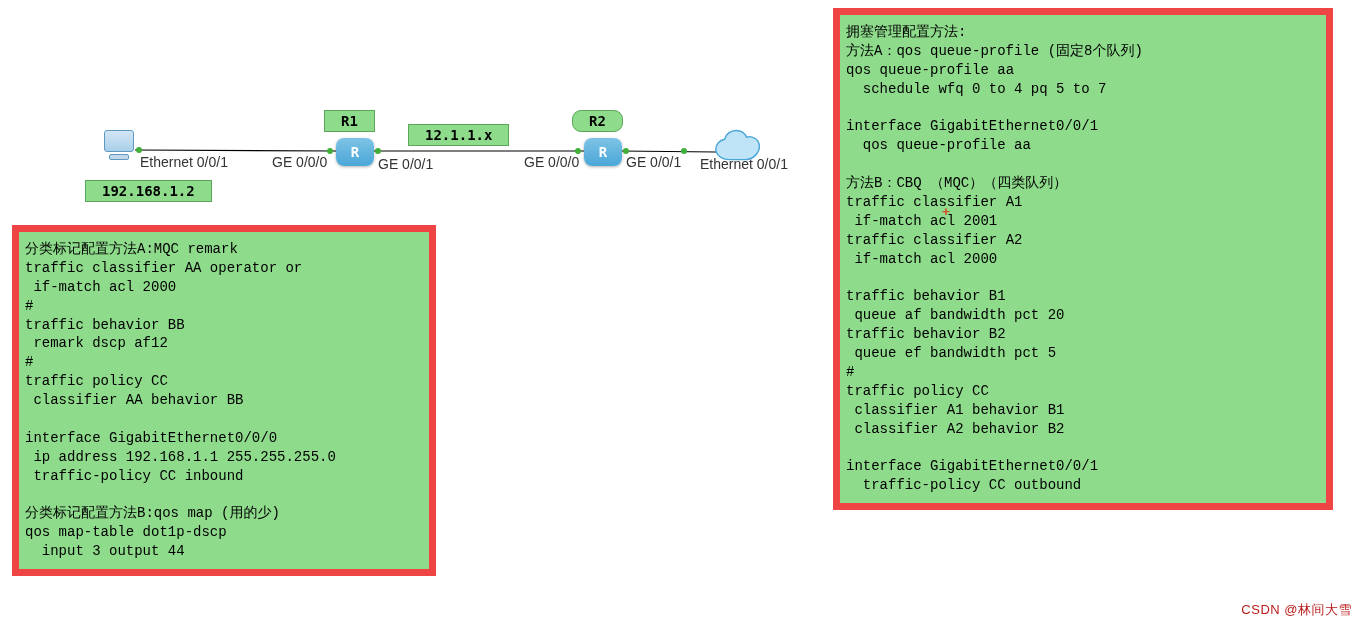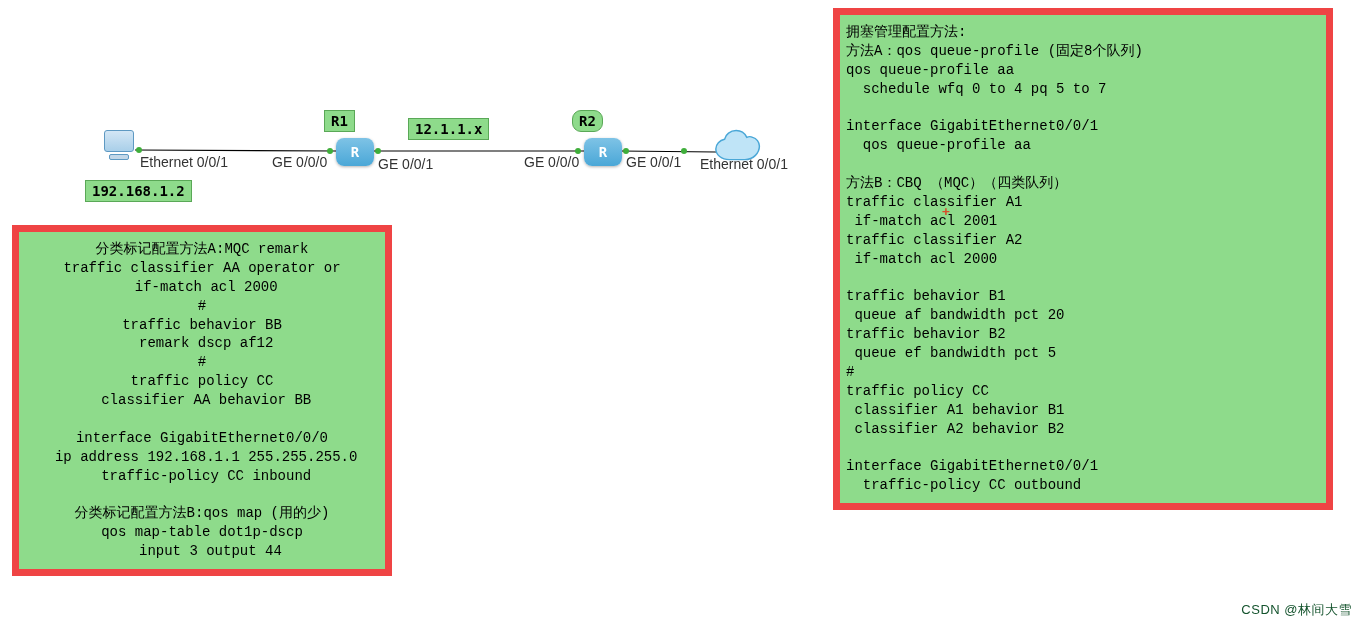--- a/index.html
+++ b/index.html
@@ -1,30 +1,30 @@
 <!DOCTYPE html>
 <html><head>
   <meta charset="utf-8">
   <style>
     * { box-sizing: border-box; margin: 0; padding: 0; }
     body { width: 1362px; height: 625px; font-family: "Microsoft YaHei", SimSun, monospace; font-size: 14px; position: relative; background: #fff; overflow: hidden; }
     .green-box { background: #8EDB8B; border: 7px solid #ef4444; padding: 8px 6px; white-space: pre; font-family: Consolas, "Courier New", monospace; line-height: 1.35; }
-    .small-label { background: #8EDB8B; border: 1px solid #5aa857; padding: 2px 6px; font-family: Consolas, monospace; font-weight: 600; }
+    .small-label { background: #8EDB8B; border: 1px solid #5aa857; padding: 2px 16px; font-family: Consolas, monospace; font-weight: 600; }
     .port-label { font-family: Arial, sans-serif; font-size: 14px; color: #333; position: absolute; }
     .device-label { position: absolute; }
     .router { width: 38px; height: 28px; background: linear-gradient(#7ec3e6, #4aa7d7); border-radius: 8px; position: relative; box-shadow: 0 1px 3px rgba(0,0,0,.3); }
     .router::after { content: "R"; position: absolute; left: 50%; top: 50%; transform: translate(-50%, -50%); color: #fff; font-weight: bold; font-size: 14px; }
     .pc-icon { width: 38px; height: 30px; position: relative; }
     .pc-monitor { width: 30px; height: 22px; background: linear-gradient(#d3e6f5, #a9cfe9); border: 1px solid #5e99c2; border-radius: 3px; position: absolute; left: 4px; top: 0; }
     .pc-base { width: 20px; height: 6px; background: #c2d7e8; border: 1px solid #5e99c2; position: absolute; left: 9px; top: 24px; border-radius: 2px; }
     .cloud { width: 62px; height: 40px; position: relative; }
     .cloud svg { width: 100%; height: 100%; }
     .wire { stroke: #000; stroke-width: 1.2; }
     .node-dot { fill: #3fae3b; }
-    .watermark { position: absolute; right: 10px; bottom: 6px; color: #14532d; font-size: 13px; font-family: Arial, sans-serif; letter-spacing: 0.5px; }
+    .watermark { position: absolute; right: 10px; bottom: 6px; color: #b91c1c; font-size: 13px; font-family: Arial, sans-serif; letter-spacing: 0.5px; }
     .red-plus { color: #d94c2a; font-weight: bold; position: absolute; font-size: 13px; }
     .topo { position: absolute; left: 0; top: 0; width: 820px; height: 200px; }
   </style>
 </head>
 <body>
 
 <div class="topo">
   <svg width="820" height="200" style="position:absolute;left:0;top:0">
     <line class="wire" x1="135" y1="150" x2="336" y2="151"></line>
     <line class="wire" x1="372" y1="151" x2="584" y2="151"></line>
@@ -55,32 +55,32 @@
   <div class="device-label" style="left:710px; top:128px;">
     <div class="cloud">
       <svg viewBox="0 0 64 40">
         <path d="M20 32c-8 0-14-5-14-11 0-5 4-9 9-10 1-5 6-9 12-9 5 0 9 3 11 7 2-1 4-1 6 0 4 1 7 5 7 9 0 7-6 14-15 14H20z" fill="#bfe4f7" stroke="#4aa7d7" stroke-width="1.5"></path>
       </svg>
     </div>
   </div>
 
   <div class="small-label device-label" style="left:324px; top:110px;">R1</div>
   <div class="small-label device-label" style="left:572px; top:110px;border-radius:9px;">R2</div>
-  <div class="small-label device-label" style="left:408px; top:118px;">12.1.1.x</div>
+  <div class="small-label device-label" style="left:408px; top:124px;">12.1.1.x</div>
   <div class="small-label device-label" style="left:85px; top:180px;">192.168.1.2</div>
 
   <span class="port-label" style="left:140px; top:154px;">Ethernet 0/0/1</span>
   <span class="port-label" style="left:272px; top:154px;">GE 0/0/0</span>
   <span class="port-label" style="left:378px; top:156px;">GE 0/0/1</span>
   <span class="port-label" style="left:524px; top:154px;">GE 0/0/0</span>
   <span class="port-label" style="left:626px; top:154px;">GE 0/0/1</span>
   <span class="port-label" style="left:700px; top:156px;">Ethernet 0/0/1</span>
 </div>
 
-<div class="green-box" style="position:absolute; left:12px; top:225px; width:380px;text-align:center;">分类标记配置方法A:MQC remark
+<div class="green-box" style="position:absolute; left:12px; top:225px; width:424px;">分类标记配置方法A:MQC remark
 traffic classifier AA operator or
  if-match acl 2000
 #
 traffic behavior BB
  remark dscp af12
 #
 traffic policy CC
  classifier AA behavior BB
 
 interface GigabitEthernet0/0/0

